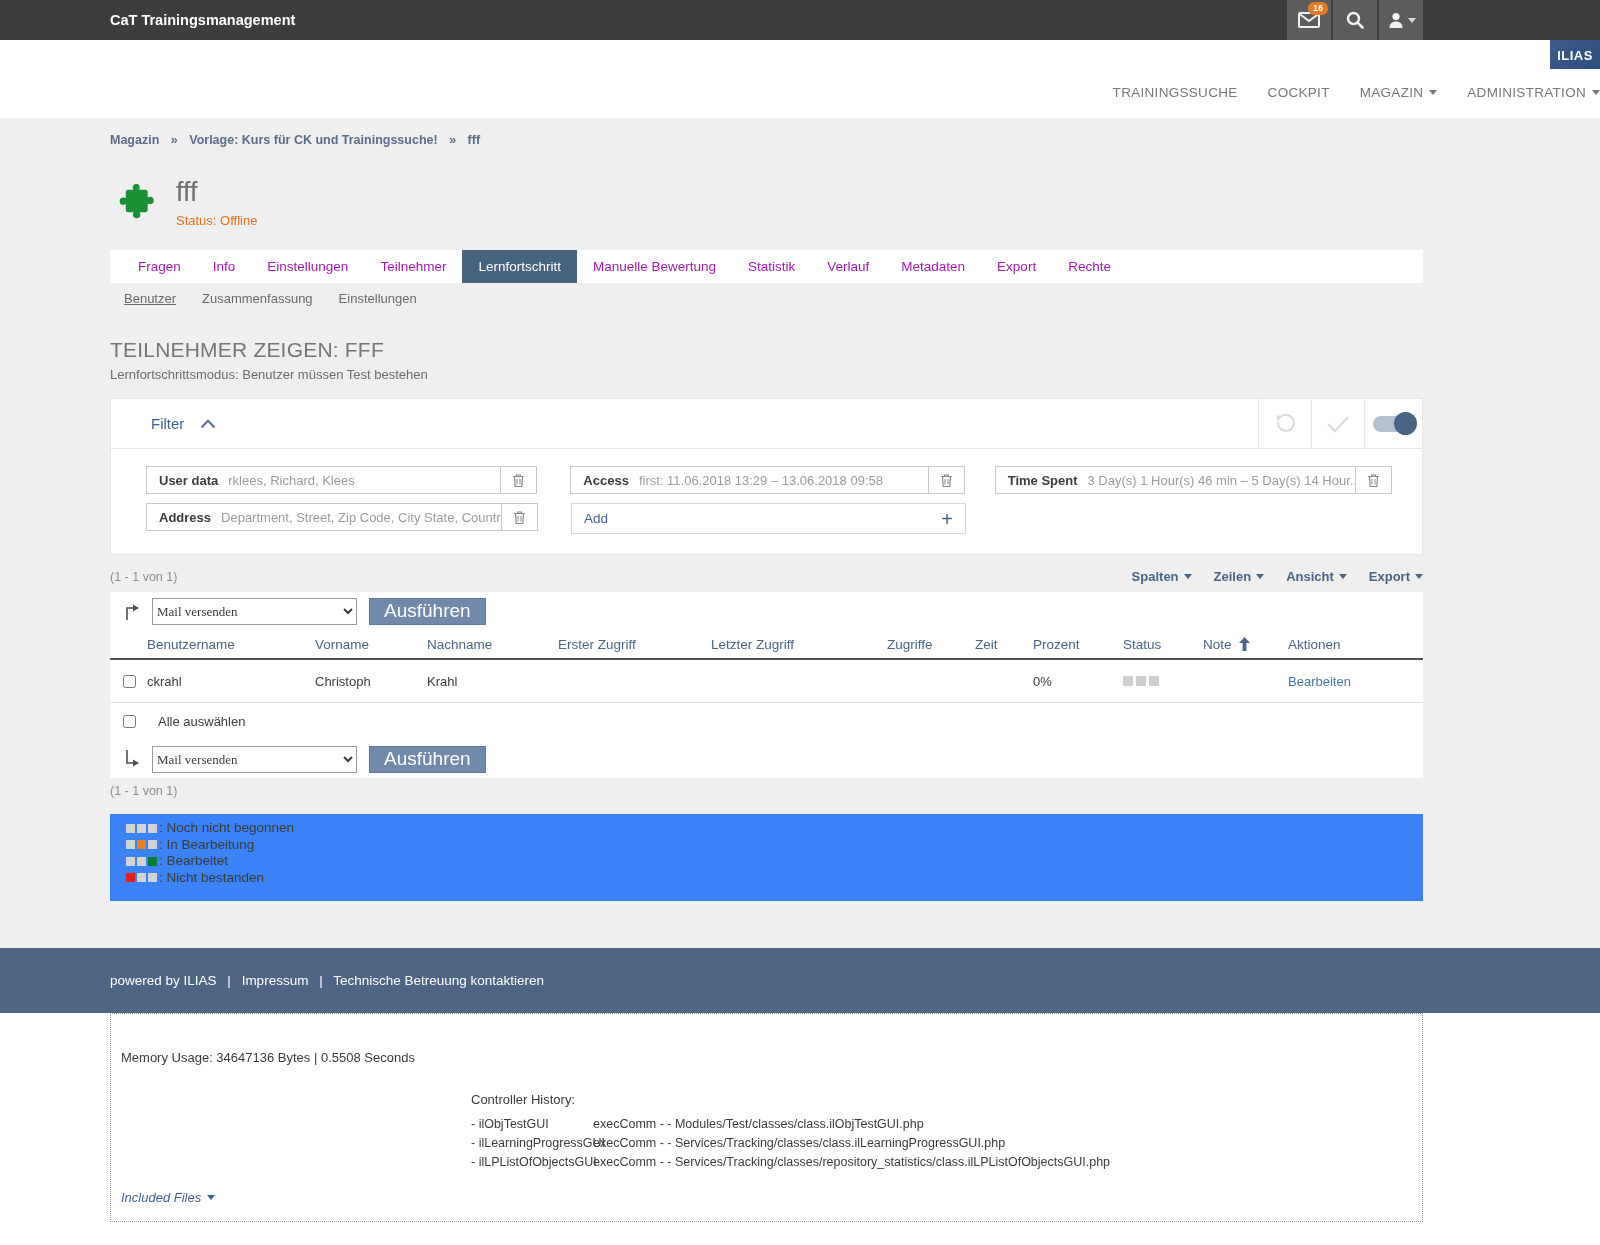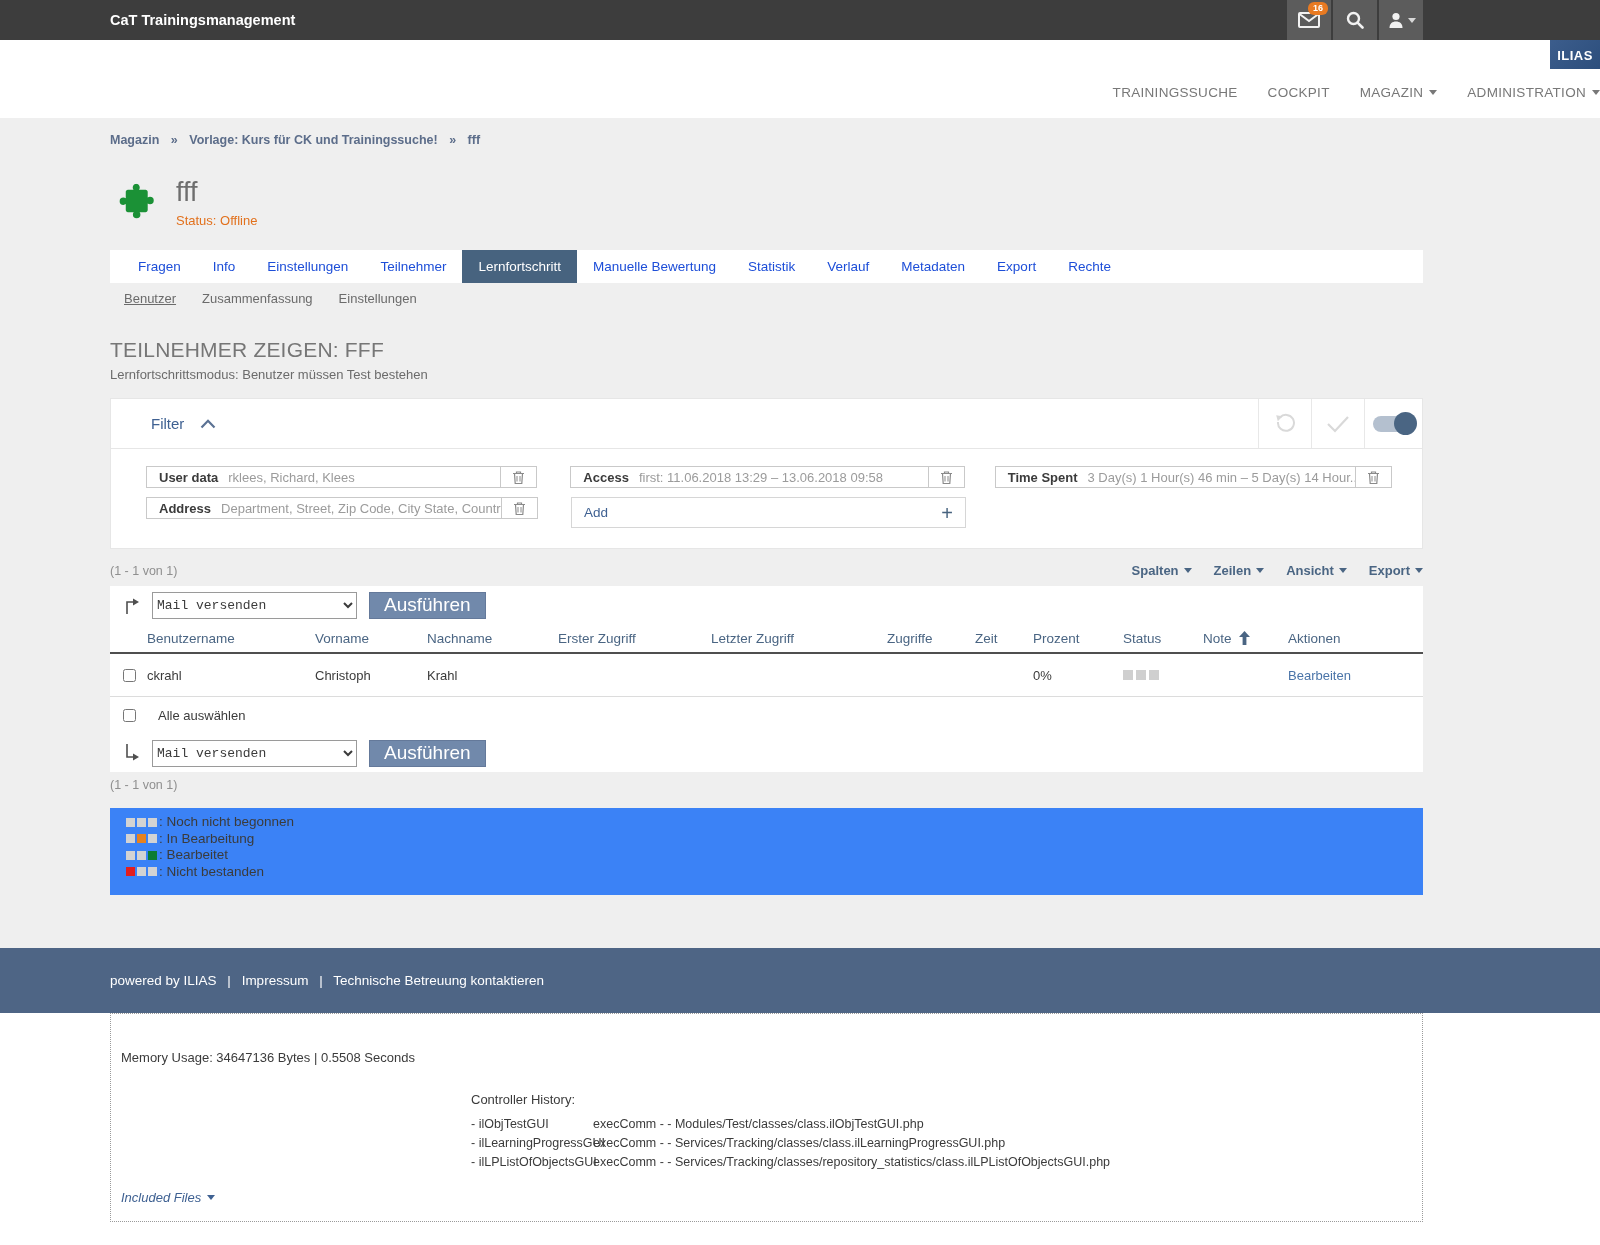--- a/index.html
+++ b/index.html
@@ -33,21 +33,21 @@
   .crumb { cursor:pointer; }
   .crumb-sep { margin:0 8px; color:#5c6d8a; }
   
   .titleblock { margin-top:30px; display:flex; }
   .puzzle { width:40px; height:40px; margin-left:8px; margin-top:4px; }
   .titletext { margin-left:18px; }
   .pagetitle { font-size:27px; color:#6e6e6e; line-height:30px; }
   .pagestatus { font-size:13px; color:#e2711d; margin-top:6px; }
   
   .tabbar { margin-top:22px; background:#ffffff; height:33px; display:flex; align-items:stretch; padding-left:12px; }
-  .tab { font-size:13.5px; color:#1d4ed8; padding:0 16px; display:flex; align-items:center; cursor:pointer; white-space:nowrap; }
+  .tab { font-size:13.5px; color:#a21caf; padding:0 16px; display:flex; align-items:center; cursor:pointer; white-space:nowrap; }
   .tab.active { background:#47637f; color:#ffffff; }
   .subtabbar { height:31px; display:flex; align-items:center; gap:26px; padding-left:14px; }
   .subtab { font-size:13px; color:#6b6b6b; cursor:pointer; }
   .subtab.active { text-decoration:underline; }
   
   .sec-heading { margin-top:24px; font-size:21px; color:#767676; letter-spacing:0.2px; }
   .sec-subheading { margin-top:5px; font-size:13px; color:#6b6b6b; }
   
   .filterpanel { margin-top:16px; background:#ffffff; border:1px solid #e6e6e6; }
   .filterhead { height:49px; display:flex; align-items:stretch; }
@@ -56,38 +56,38 @@
   .chev-up { margin-left:16px; }
   .fh-right { margin-left:auto; display:flex; }
   .fh-btn { width:53px; border-left:1px solid #e8e8e8; display:flex; align-items:center; justify-content:center; cursor:pointer; }
   .toggle-cell { width:58px; border-left:1px solid #e8e8e8; display:flex; align-items:center; justify-content:center; cursor:pointer; }
   .toggle { position:relative; width:42px; height:16px; }
   .toggle-track { position:absolute; left:0; top:0; width:42px; height:16px; border-radius:8px; background:#b4c0cf; }
   .toggle-knob { position:absolute; right:-2px; top:-3.5px; width:23px; height:23px; border-radius:50%; background:#4a6583; }
   .filterbody { border-top:1px solid #e6e6e6; padding:17px 30px 20px 35px; }
   .frow { display:flex; margin-bottom:9px; }
   .frow:last-child { margin-bottom:0; }
-  .ffield { height:22px; background:#fff; border:1px solid #c9c9c9; display:flex; align-items:center; overflow:hidden; }
+  .ffield { height:28px; background:#fff; border:1px solid #c9c9c9; display:flex; align-items:center; overflow:hidden; }
   .ffield .flabel { font-size:13px; font-weight:bold; color:#3b3b3b; padding:0 10px 0 12px; white-space:nowrap; cursor:pointer; }
   .ffield .fvalue { flex:1; font-size:13px; color:#9b9b9b; white-space:nowrap; overflow:hidden; cursor:pointer; }
   .ffield .ftrash { width:36px; align-self:stretch; border-left:1px solid #c9c9c9; display:flex; align-items:center; justify-content:center; cursor:pointer; }
   .w1 { width:392px; } .w2 { width:395px; margin-left:33px; } .w3 { width:398px; margin-left:30px; }
   .addfield { height:31px; border:1px solid #d6d6d6; display:flex; align-items:center; cursor:pointer; }
   .addfield .addlabel { font-size:13.5px; color:#3f6192; padding-left:12px; }
   .addfield .addplus { margin-left:auto; padding-right:12px; font-size:20px; color:#47637f; line-height:20px; }
   
   .tools { margin-top:14px; display:flex; align-items:center; }
   .pagination { font-size:12.5px; color:#8f8f8f; }
   .viewmenus { margin-left:auto; display:flex; gap:22px; }
   .vmenu { font-size:13px; font-weight:bold; color:#4a6583; display:flex; align-items:center; cursor:pointer; }
   .vm-caret { width:0; height:0; border-left:4px solid transparent; border-right:4px solid transparent; border-top:5px solid #4a6583; margin-left:5px; }
   
   .tablepanel { margin-top:8px; background:#ffffff; }
   .cmdrow { display:flex; align-items:center; padding:6px 0 6px 12px; height:38px; }
-  .cmd-select { width:205px; height:27px; font-size:13px; color:#3b3b3b; border:1px solid #9a9a9a; background:#fff; margin-left:12px; font-family:Liberation Mono, monospace; }
+  .cmd-select { width:205px; height:27px; font-size:13px; color:#3b3b3b; border:1px solid #9a9a9a; background:#fff; margin-left:12px; font-family:Liberation Serif, serif; }
   .cmd-btn { margin-left:12px; height:27px; background:#7189ab; color:#ffffff; font-size:19px; border:1px solid #64799a; padding:0 14px; cursor:pointer; font-family:"Liberation Sans",sans-serif; }
   .trow { display:flex; align-items:center; }
   .thead { height:30px; border-bottom:2px solid #4f4f4f; }
   .thead .tc { font-size:13.5px; color:#4a6583; }
   .tdata { height:43px; border-bottom:1px solid #dcdcdc; font-size:13px; color:#3b3b3b; }
   .tselall { height:37px; font-size:13px; }
   .tc { flex:none; display:flex; align-items:center; overflow:hidden; white-space:nowrap; }
   .c0{width:37px; padding-left:13px;} .c1{width:168px;} .c2{width:112px;} .c3{width:131px;}
   .c4{width:153px;} .c5{width:176px;} .c6{width:88px;} .c7{width:58px;}
   .c8{width:90px;} .c9{width:80px;} .c10{width:85px;} .c11{width:135px;}

